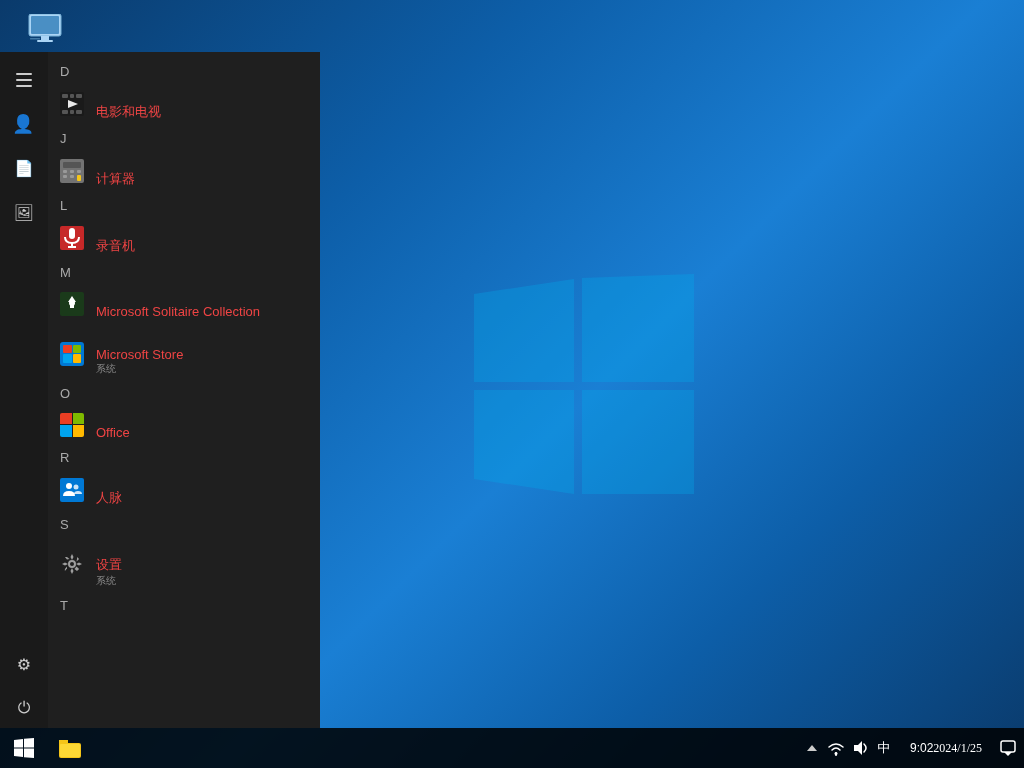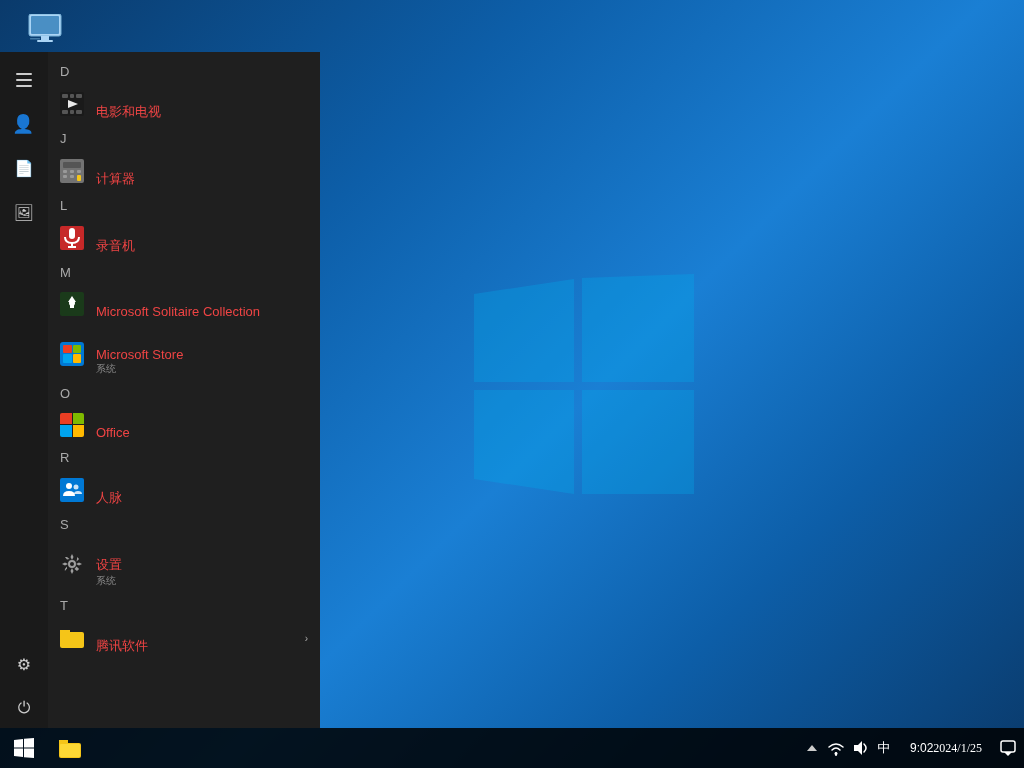--- a/index.html
+++ b/index.html
@@ -499,30 +499,20 @@
             <path d="M17 4.9 L19.1 7 L16.5 9.5 L17 7 Z" fill="#9e9e9e"></path>
           </svg>
         </div>
         <div class="app-item-info">
           <span class="app-name">设置</span>
           <span class="app-sub">系统</span>
         </div>
       </div>
 
       <div class="app-section-header">T</div>
-      <div class="app-item">
-        <div class="app-icon">
-          <svg width="24" height="20" viewBox="0 0 24 20">
-            <rect x="0" y="4" width="24" height="16" fill="#f5c518" rx="2"></rect>
-            <rect x="0" y="2" width="10" height="4" fill="#f5c518" rx="2 2 0 0"></rect>
-          </svg>
-        </div>
-        <span class="app-name">腾讯软件</span>
-        <span class="expand-arrow">›</span>
-      </div>
 
       <div style="height: 20px;"></div>
 
     </div>
   </div>
 
   <div id="taskbar">
     <div id="taskbar-left">
 
       <div id="start-button">

